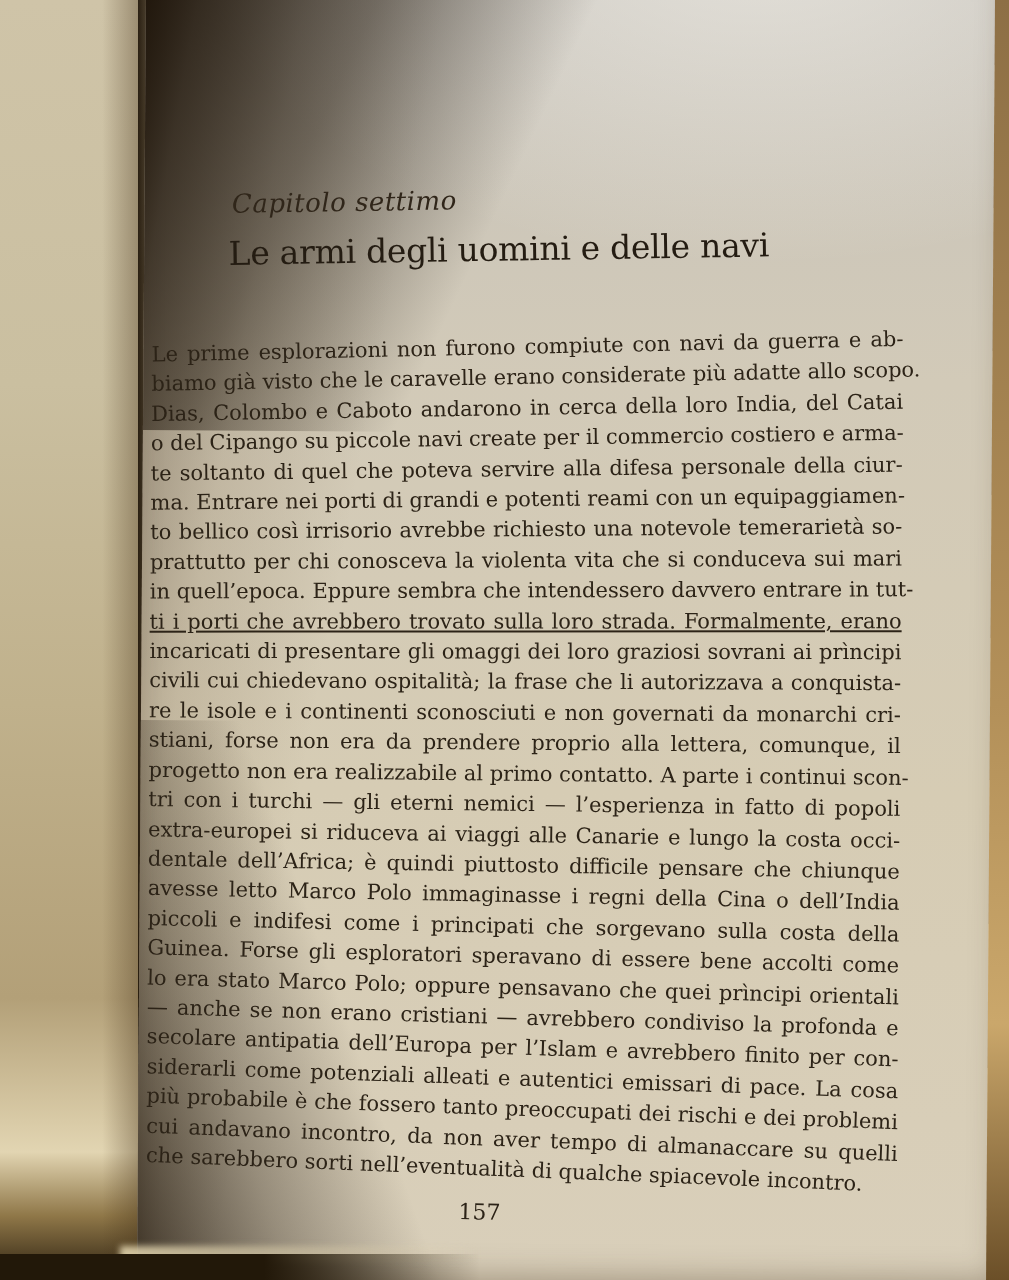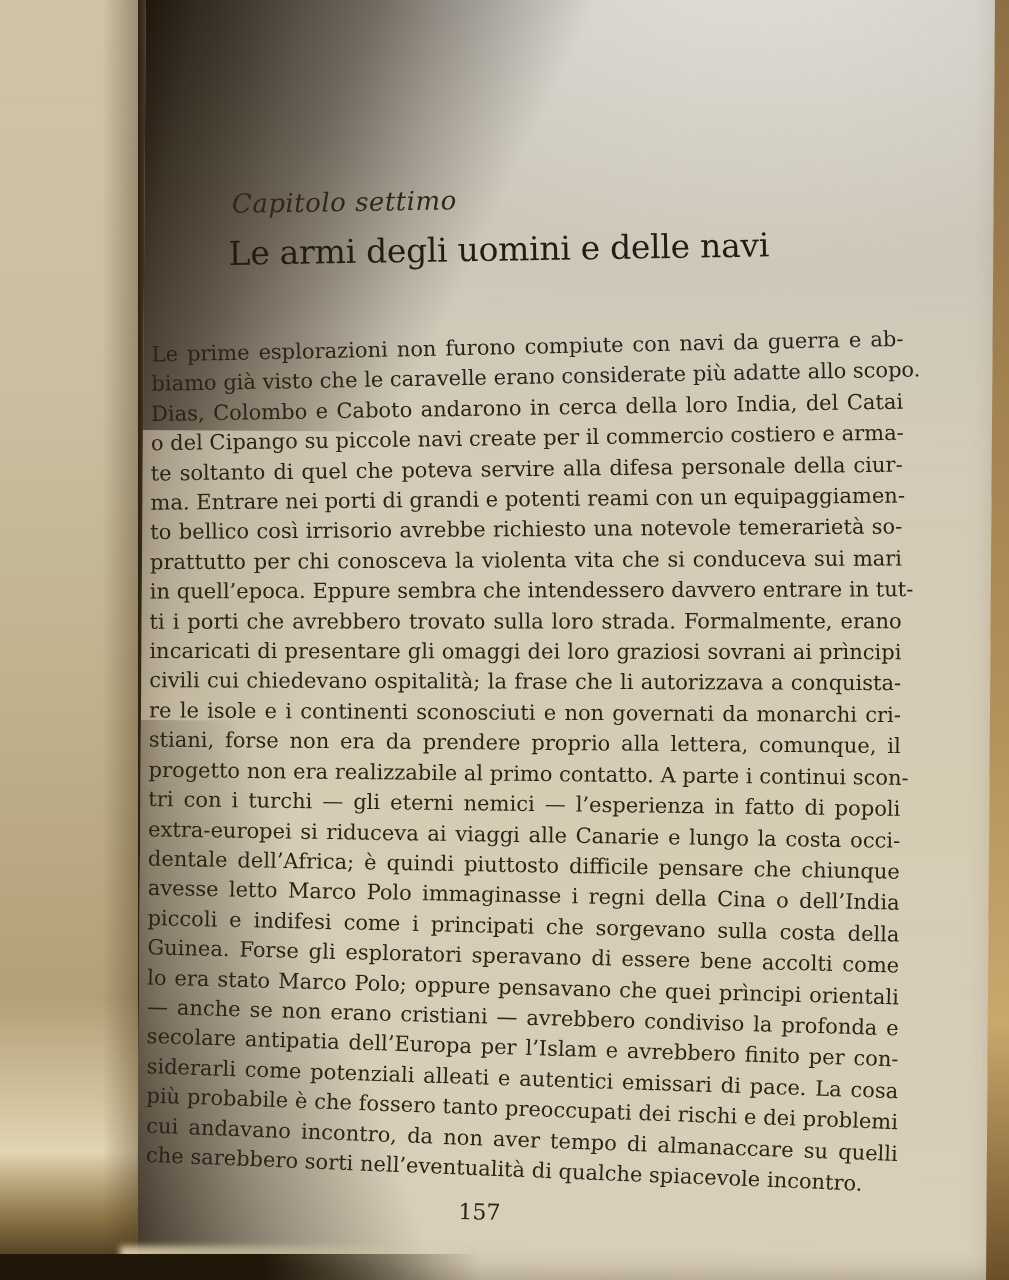--- a/index.html
+++ b/index.html
@@ -112,21 +112,21 @@
       <div class="body" id="body-lines">
           <div class="line" style="transform: rotate(-1.6deg);">Le prime esplorazioni non furono compiute con navi da guerra e ab-</div>
           <div class="line" style="transform: rotate(-1.47deg);">biamo già visto che le caravelle erano considerate più adatte allo scopo.</div>
           <div class="line" style="transform: rotate(-1.34deg);">Dias, Colombo e Caboto andarono in cerca della loro India, del Catai</div>
           <div class="line" style="transform: rotate(-1.21deg);">o del Cipango su piccole navi create per il commercio costiero e arma-</div>
           <div class="line" style="transform: rotate(-1.08deg);">te soltanto di quel che poteva servire alla difesa personale della ciur-</div>
           <div class="line" style="transform: rotate(-0.95deg);">ma. Entrare nei porti di grandi e potenti reami con un equipaggiamen-</div>
           <div class="line" style="transform: rotate(-0.82deg);">to bellico così irrisorio avrebbe richiesto una notevole temerarietà so-</div>
           <div class="line" style="transform: rotate(-0.69deg);">prattutto per chi conosceva la violenta vita che si conduceva sui mari</div>
           <div class="line" style="transform: rotate(-0.56deg);">in quell’epoca. Eppure sembra che intendessero davvero entrare in tut-</div>
-          <div class="line" style="transform: rotate(-0.43deg);">ti i porti che avrebbero trovato sulla loro strada. Formalmente, erano</div>
+          <div class="line" style="transform: rotate(-0.43deg); text-decoration: underline;">ti i porti che avrebbero trovato sulla loro strada. Formalmente, erano</div>
           <div class="line" style="transform: rotate(-0.3deg);">incaricati di presentare gli omaggi dei loro graziosi sovrani ai prìncipi</div>
           <div class="line" style="transform: rotate(-0.17deg);">civili cui chiedevano ospitalità; la frase che li autorizzava a conquista-</div>
           <div class="line" style="transform: rotate(-0.04deg);">re le isole e i continenti sconosciuti e non governati da monarchi cri-</div>
           <div class="line" style="transform: rotate(0.09deg);">stiani, forse non era da prendere proprio alla lettera, comunque, il</div>
           <div class="line" style="transform: rotate(0.21deg);">progetto non era realizzabile al primo contatto. A parte i continui scon-</div>
           <div class="line" style="transform: rotate(0.34deg);">tri con i turchi — gli eterni nemici — l’esperienza in fatto di popoli</div>
           <div class="line" style="transform: rotate(0.47deg);">extra-europei si riduceva ai viaggi alle Canarie e lungo la costa occi-</div>
           <div class="line" style="transform: rotate(0.6deg);">dentale dell’Africa; è quindi piuttosto difficile pensare che chiunque</div>
           <div class="line" style="transform: rotate(0.73deg);">avesse letto Marco Polo immaginasse i regni della Cina o dell’India</div>
           <div class="line" style="transform: rotate(0.86deg);">piccoli e indifesi come i principati che sorgevano sulla costa della</div>

